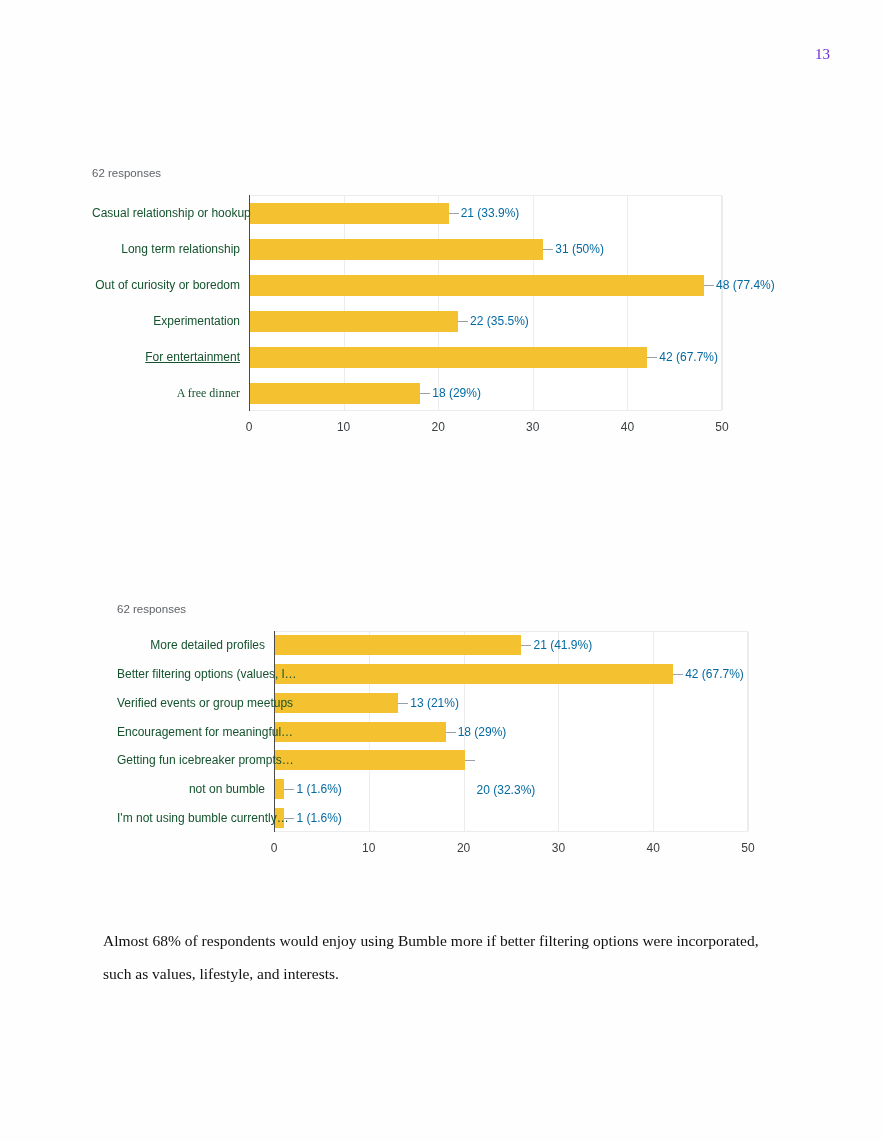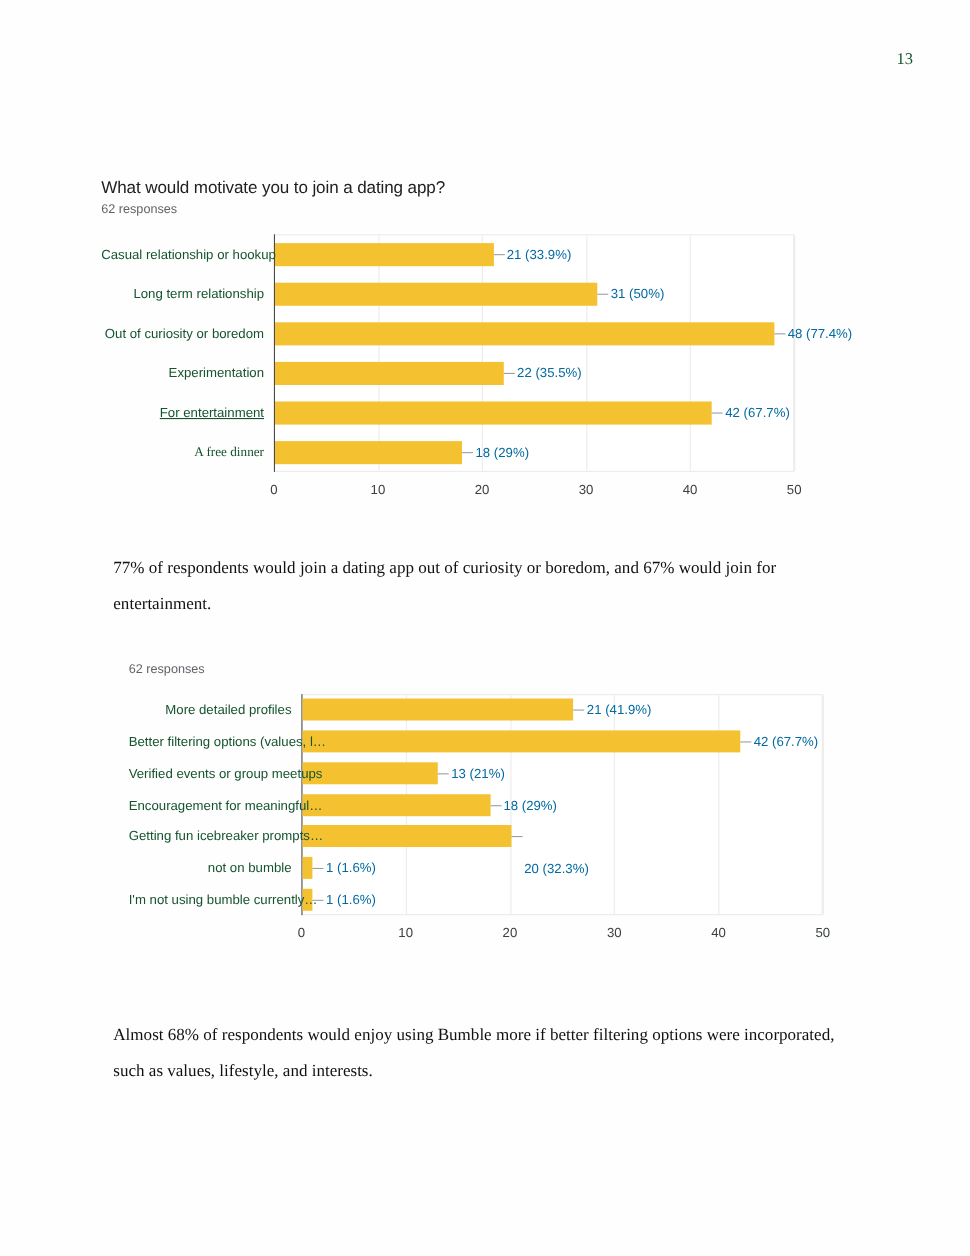--- a/index.html
+++ b/index.html
@@ -21,21 +21,21 @@
     background: #fefefe;
   }
 
   
   .page-number {
     position: absolute;
     top: 46px;
     right: 52px;
     font-family: "Liberation Serif", serif;
     font-size: 15px;
-    color: #14532d;
+    color: #6d28d9;
   }
 
   
   .chart-block {
     position: absolute;
   }
   .chart-title {
     font-family: "Liberation Sans", sans-serif;
     font-size: 15.5px;
     color: #202124;
@@ -124,21 +124,20 @@
   }
 </style>
 </head>
 <body>
 
 <div class="page">
 
   <div class="page-number">13</div>
 
   <div class="chart-block" id="chart-0" style="left:92px; top:162px; width:720px;">
-    <div class="chart-title">What would motivate you to join a dating app?</div>
     <div class="chart-subtitle">62 responses</div>
     <div class="chart-area" id="chart-area-0" style="height: 246px;">
         <div class="plot" style="left: 157px; top: 0px; width: 473px; height: 216px;">
           <div class="gridline" style="left: 94.6px;"></div>
           <div class="gridline" style="left: 189.2px;"></div>
           <div class="gridline" style="left: 283.8px;"></div>
           <div class="gridline" style="left: 378.4px;"></div>
           <div class="gridline" style="left: 473px;"></div>
         </div>
         <div class="axis-line" style="left: 157px; top: 0px; height: 216px;"></div>
@@ -168,21 +167,20 @@
         <div class="cat-label" style="left: 0px; width: 148px; top: 198px; font-family: Liberation Serif, serif;">A free dinner</div>
         <div class="tick-label" style="left: 157px; top: 225px;">0</div>
         <div class="tick-label" style="left: 251.6px; top: 225px;">10</div>
         <div class="tick-label" style="left: 346.2px; top: 225px;">20</div>
         <div class="tick-label" style="left: 440.8px; top: 225px;">30</div>
         <div class="tick-label" style="left: 535.4px; top: 225px;">40</div>
         <div class="tick-label" style="left: 630px; top: 225px;">50</div>
       </div>
   </div>
 
-  <p class="body-text" style="left:103px; top:484px; width:690px;">77% of respondents would join a dating app out of curiosity or boredom, and 67% would join for entertainment.</p>
 
   <div class="chart-block" id="chart-1" style="left:117px; top:598px; width:740px;">
     <div class="chart-subtitle">62 responses</div>
     <div class="chart-area" id="chart-area-1" style="height: 231px;">
         <div class="plot" style="left: 157px; top: 0px; width: 474px; height: 201px;">
           <div class="gridline" style="left: 94.8px;"></div>
           <div class="gridline" style="left: 189.6px;"></div>
           <div class="gridline" style="left: 284.4px;"></div>
           <div class="gridline" style="left: 379.2px;"></div>
           <div class="gridline" style="left: 474px;"></div>

